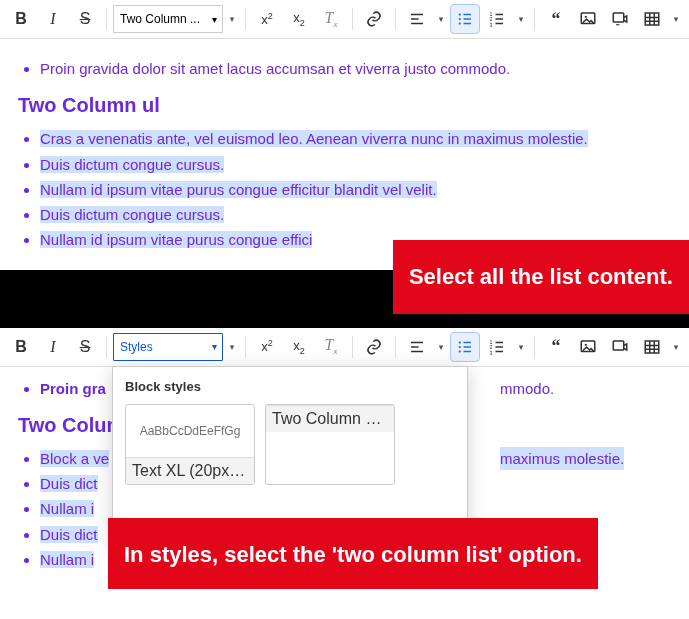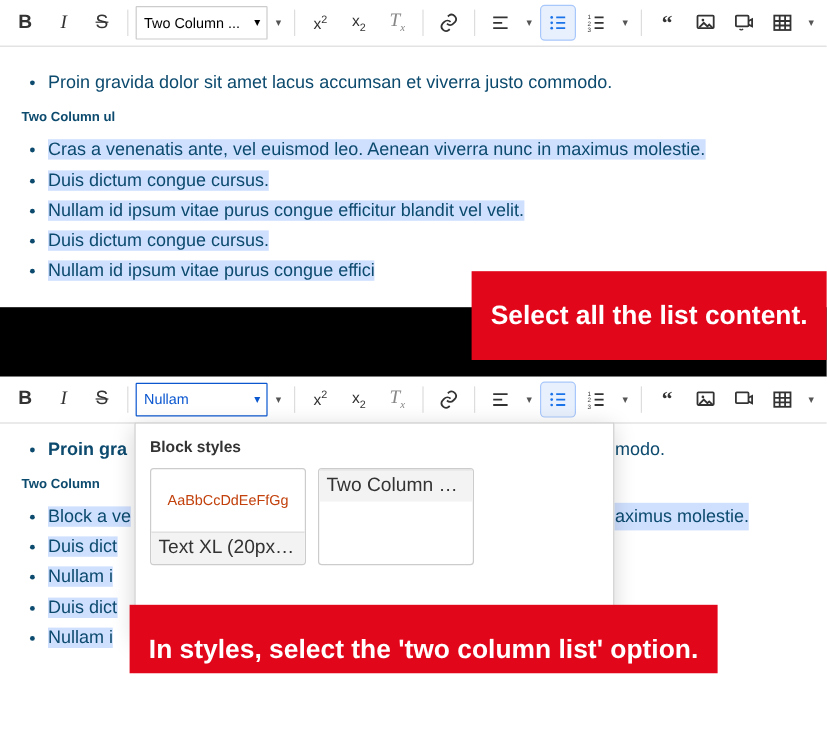--- a/index.html
+++ b/index.html
@@ -7,36 +7,36 @@
 .editor-pane { background: #fff; }
 .toolbar { display: flex; align-items: center; padding: 4px 6px; border-bottom: 1px solid #ddd; background: #fff; gap: 2px; flex-wrap: nowrap; }
 .tb-btn { width: 30px; height: 30px; display: flex; align-items: center; justify-content: center; border-radius: 4px; cursor: pointer; color: #333; }
 .tb-btn.active { background: #e8f0fe; color: #1a73e8; border: 1px solid #a8c7fa; }
 .tb-btn svg { width: 18px; height: 18px; }
 .styles-select { border: 1px solid #ccc; border-radius: 1px; padding: 3px 18px 3px 6px; font-size: 12px; height: 28px; min-width: 110px; display: flex; align-items: center; background: #fff; position: relative; cursor: pointer; }
 .styles-select.blue { color: #0b57d0; border-color: #0b57d0; }
 .styles-select::after { content: "▾"; position: absolute; right: 5px; font-size: 10px; color: inherit; }
 .caret-btn { width: 14px; display: flex; align-items: center; justify-content: center; font-size: 9px; color: #555; cursor: pointer; }
 .sep { width: 1px; height: 22px; background: #ddd; margin: 0 4px; }
-.content { padding: 6px 18px 14px 18px; font-size: 15px; color: #0c4a6e; line-height: 1.55; }
+.content { padding: 6px 18px 14px 18px; font-size: 15px; color: #6d28d9; line-height: 1.55; }
 .content ul { padding-left: 22px; margin: 4px 0; }
 .content li { margin: 2px 0; list-style: disc; }
 .sel { background: #cfe0ff; }
 .truncated-nosel li { list-style: disc; }
-.bold-head { font-weight: 700; margin: 10px 0 6px 0; font-size: 11px; }
+.bold-head { font-weight: 700; margin: 10px 0 6px 0; font-size: 20px; }
 .instruction-banner { background: #e2061a; color: #fff; font-weight: 800; font-size: 22px; padding: 24px 16px; font-family: Arial, Helvetica, sans-serif; display: inline-block; }
 .banner1-wrap { position: relative; }
 .banner1 { position: absolute; right: 0; top: -30px; z-index: 5; }
 .black-band { background: #000; height: 58px; width: 100%; }
 .pane2-wrap { position: relative; }
-.styles-popup { position: absolute; left: 112px; top: 38px; width: 400px; background: #fff; border: 1px solid #ccc; box-shadow: 0 4px 18px rgba(0,0,0,.18); padding: 12px 12px 60px 12px; z-index: 10; }
+.styles-popup { position: absolute; left: 112px; top: 38px; width: 356px; background: #fff; border: 1px solid #ccc; box-shadow: 0 4px 18px rgba(0,0,0,.18); padding: 12px 12px 60px 12px; z-index: 10; }
 .popup-section-title { font-size: 13px; font-weight: 600; color: #333; margin-bottom: 10px; }
 .style-cards { display: flex; gap: 10px; }
 .style-card { width: 130px; border: 1px solid #ccc; border-radius: 3px; overflow: hidden; cursor: pointer; background: #fff; }
-.style-card .preview { height: 52px; display: flex; align-items: center; justify-content: center; font-size: 12px; color: #c2410c; padding: 4px 6px; white-space: nowrap; overflow: hidden; }
+.style-card .preview { height: 52px; display: flex; align-items: center; justify-content: center; font-size: 12px; color: #737373; padding: 4px 6px; white-space: nowrap; overflow: hidden; }
 .style-card .preview.list { justify-content: flex-start; gap: 6px; }
 .style-card .preview.list::before { content: "•"; margin-left: 6px; }
 .style-card .label { background: #f3f3f3; border-top: 1px solid #ddd; font-size: 16px; color: #333; padding: 4px 6px; white-space: nowrap; overflow: hidden; text-overflow: ellipsis; }
 .banner2 { position: absolute; left: 108px; top: 190px; z-index: 20; }
 .content2 .partial { display: inline; font-weight: bold; }
 .crop-right { overflow: hidden; }
 </style>
 </head>
 <body>
 
@@ -153,21 +153,21 @@
         <b>B</b>
       </div>
     <div class="tb-btn">
         <i style="font-family:Georgia,serif">I</i>
       </div>
     <div class="tb-btn">
         <span style="text-decoration:line-through">S</span>
       </div>
     <div class="sep"></div>
     <div class="styles-select blue">
-        <span>Nullam</span>
+        <span>Styles</span>
       </div>
     <div class="caret-btn">▾</div>
     <div class="sep"></div>
     <div class="tb-btn">
         <span style="font-size:13px">x<sup style="font-size:9px">2</sup></span>
       </div>
     <div class="tb-btn">
         <span style="font-size:13px">x<sub style="font-size:9px">2</sub></span>
       </div>
     <div class="tb-btn">

